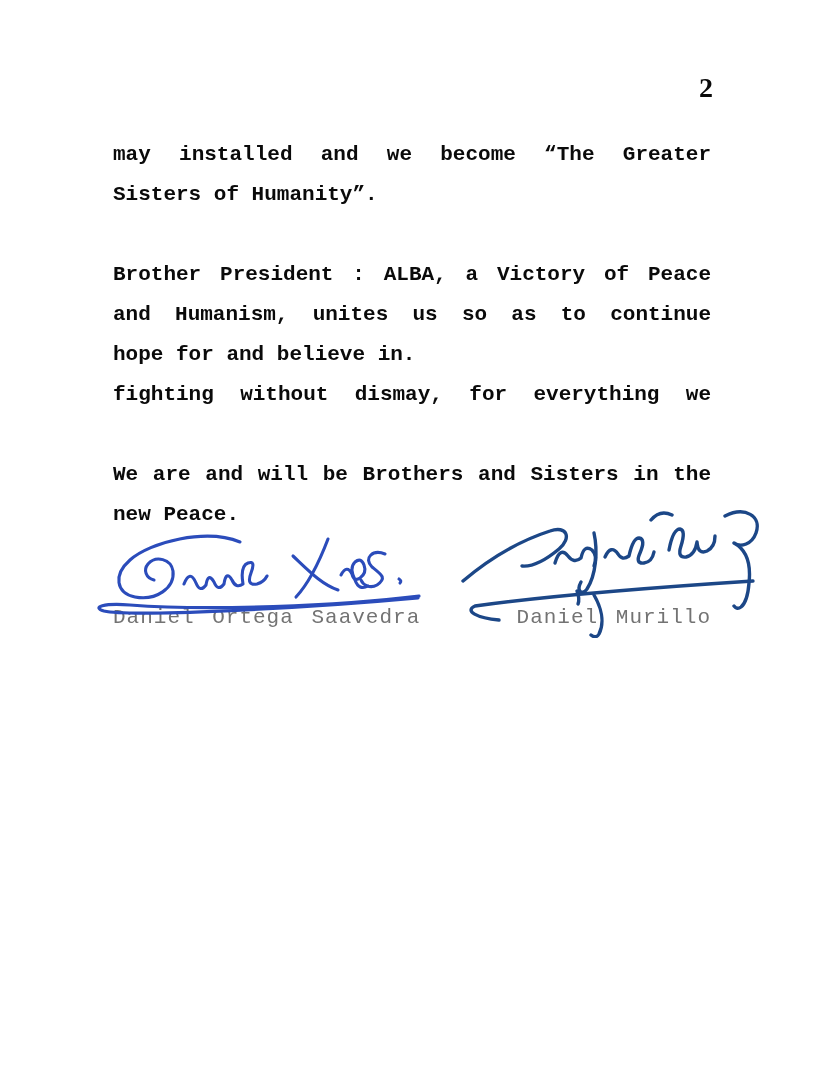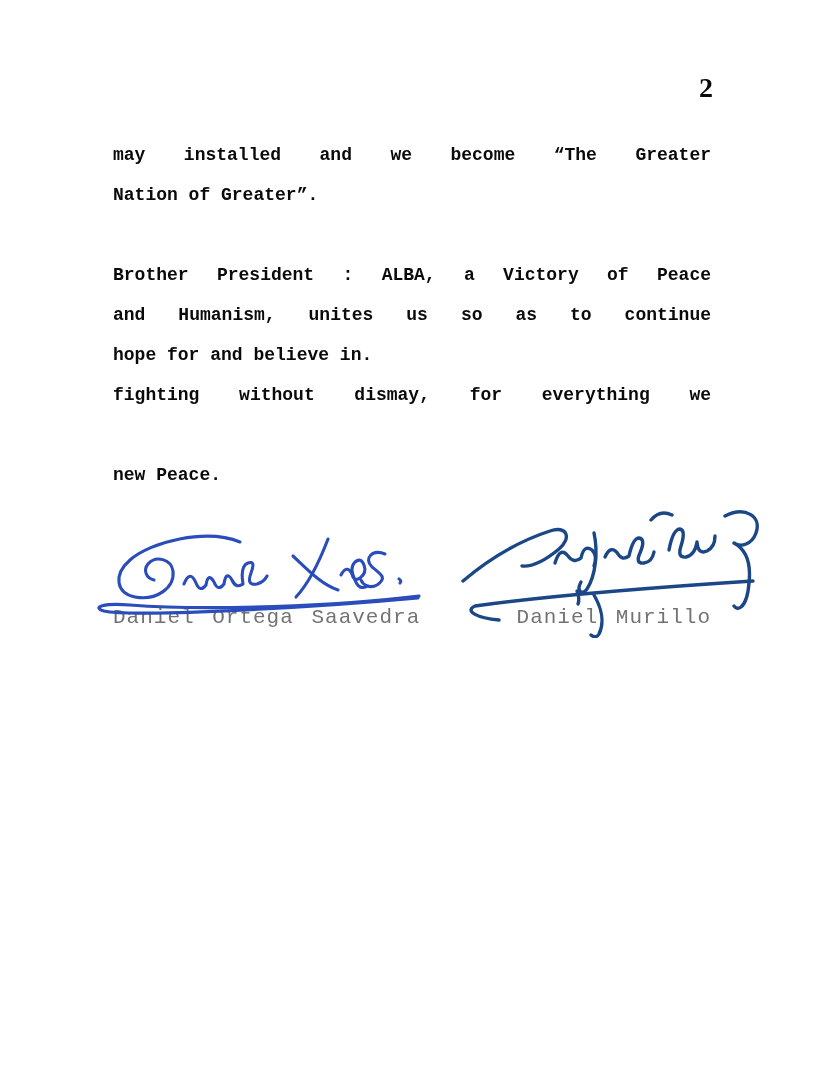--- a/index.html
+++ b/index.html
@@ -20,21 +20,21 @@
     font-family: "Liberation Serif", "DejaVu Serif", serif;
     font-weight: 700;
     font-size: 28px;
     color: #0a0a0a;
   }
   .body-text {
     position: absolute;
     left: 113px; top: 135px;
     width: 598px;
     font-weight: 700;
-    font-size: 18px;
+    font-size: 21px;
     color: #0a0a0a;
   }
   .paragraph { margin: 0 0 40px 0; }
   .paragraph:last-child { margin-bottom: 0; }
   .line {
     height: 40px; line-height: 40px;
     white-space: nowrap;
   }
   .line.j {
     white-space: normal;
@@ -69,31 +69,32 @@
 <body>
 
 <div class="page">
 
   <div class="page-number">2</div>
 
   <div class="body-text">
 
     <div class="paragraph">
       <div class="line j">may installed and we become “The Greater</div>
-      <div class="line">Nation of Greater”.</div>
+      <div class="line">Sisters of Humanity”.</div>
     </div>
 
     <div class="paragraph">
       <div class="line j">Brother President : ALBA, a Victory of Peace</div>
       <div class="line j">and Humanism, unites us so as to continue</div>
       <div class="line">hope for and believe in.</div>
       <div class="line j">fighting without dismay, for everything we</div>
     </div>
 
     <div class="paragraph">
+      <div class="line j">We are and will be Brothers and Sisters in the</div>
       <div class="line">new Peace.</div>
     </div>
 
   </div>
 
   <div class="sig" style="left:88px; top:526px; width:342px; height:95px;">
     <svg width="342" height="95" viewBox="0 0 342 95" xmlns="http://www.w3.org/2000/svg">
       <g fill="none" stroke-width="3.1" stroke="#2b4cbb">
         <path d="M 152 16 C 118 2 62 16 42 34 C 25 49 28 67 47 71 C 68 75 87 62 85 45 C 83 33 68 29 60 38 C 55 44 58 52 66 54"></path>
         <path d="M 96 58 q 6 -15 12 -1 q 4 10 10 2 q 2 -13 8 -3 q 4 10 10 2 q 2 -14 8 -4 q 4 9 11 4 q -3 -18 5 -21 q 8 -3 3 10 q -5 13 6 11 q 7 -2 10 -8"></path>

